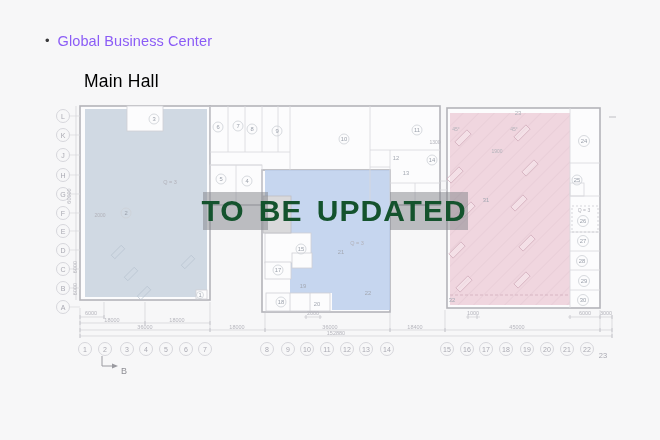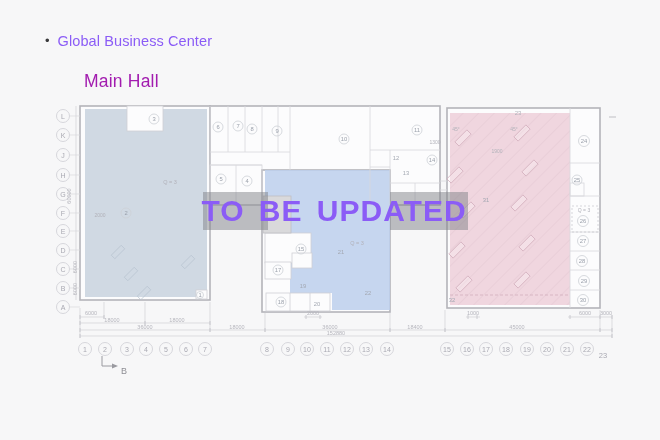--- a/index.html
+++ b/index.html
@@ -7,33 +7,33 @@
   .stage{position:relative;width:660px;height:440px;background:#f7f7f8;overflow:hidden;}
   .title-row{position:absolute;left:45px;top:33px;display:flex;align-items:center;gap:8px;}
   .bullet{color:#3a3a3c;font-size:13px;line-height:14px;}
   .page-title{color:#8b5cf6;font-size:14.5px;letter-spacing:.1px;}
   .subtitle{position:absolute;left:84px;top:71px;font-size:17.5px;font-weight:500;letter-spacing:.2px;}
   .plan-svg{position:absolute;left:0;top:0;}
   .wm-box{position:absolute;top:192px;height:38px;}
   .wm-box-a{left:203px;width:65px;}
   .wm-box-b{left:390px;width:78px;}
   .watermark{position:absolute;left:198px;top:192px;width:272px;height:38px;line-height:38px;
-    text-align:center;color:#8b5cf6;font-weight:700;font-size:30px;letter-spacing:1px;
+    text-align:center;color:#14532d;font-weight:700;font-size:30px;letter-spacing:1px;
     word-spacing:5px;white-space:nowrap;}
 </style>
 </head>
 <body>
 
 <div class="stage">
 
   <div class="title-row">
     <span class="bullet">•</span>
     <span class="page-title">Global Business Center</span>
   </div>
-  <div class="subtitle" style="color: #a21caf;">Main Hall</div>
+  <div class="subtitle" style="color: #000000;">Main Hall</div>
 
   <svg class="plan-svg" width="660" height="440" viewBox="0 0 660 440">
     <defs>
       <pattern id="hatch" patternUnits="userSpaceOnUse" width="11" height="11" patternTransform="rotate(45)">
         <line x1="0" y1="0" x2="0" y2="11" stroke="#dcc0cb" stroke-width="0.7"></line>
       </pattern>
     </defs>
 
     <g stroke="#7a8aa0" stroke-width="0.6" opacity="0.08">
       <line x1="85" y1="108" x2="85" y2="298"></line>

